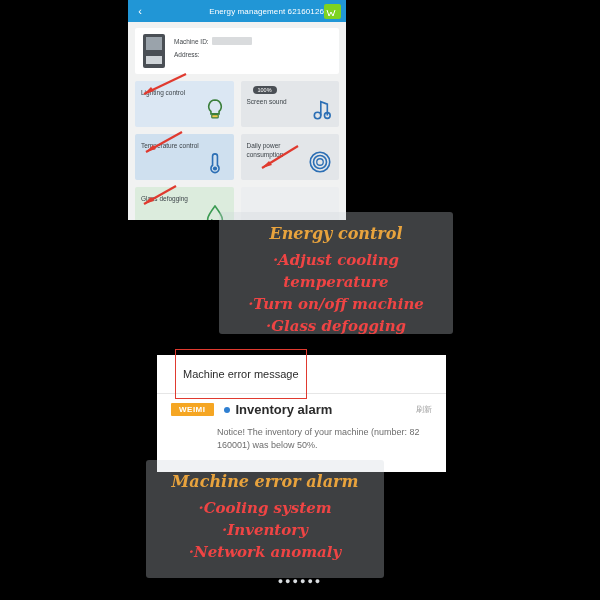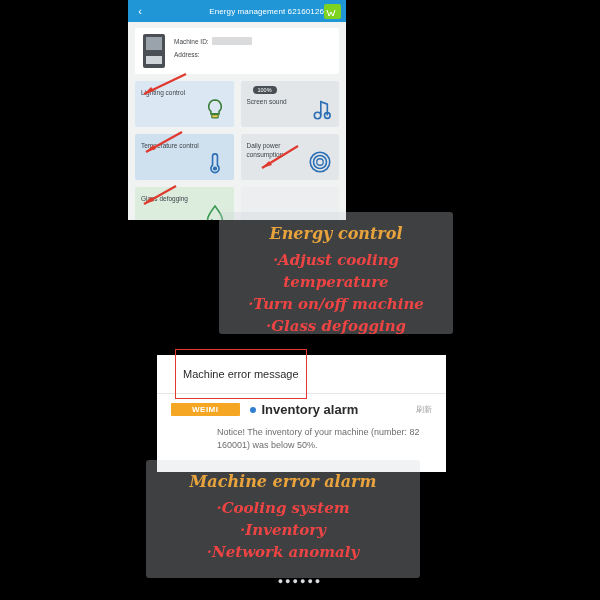--- a/index.html
+++ b/index.html
@@ -228,21 +228,21 @@
   .err-row {
     padding: 8px 14px 0 14px;
     display: flex;
     align-items: center;
   }
   .weimi-logo {
     background: #f5a623;
     color: #ffffff;
     font-size: 8px;
     font-weight: bold;
-    padding: 2px 21px;
+    padding: 2px 8px;
     letter-spacing: .5px;
     border-radius: 1px;
   }
   .blue-dot {
     width: 6px;
     height: 6px;
     border-radius: 50%;
     background: #2f7fd1;
     margin: 0 6px 0 10px;
   }
@@ -260,21 +260,21 @@
     margin: 9px 18px 0 60px;
     font-size: 9px;
     color: #6d6d6d;
     line-height: 13px;
   }
 
   
   .ov2 {
     left: 146px;
     top: 460px;
-    width: 274px;
+    width: 238px;
     height: 118px;
   }
   .dots {
     position: absolute;
     left: 0;
     right: 0;
     bottom: 14px;
     text-align: center;
     color: #d9dde0;
     font-size: 9px;

